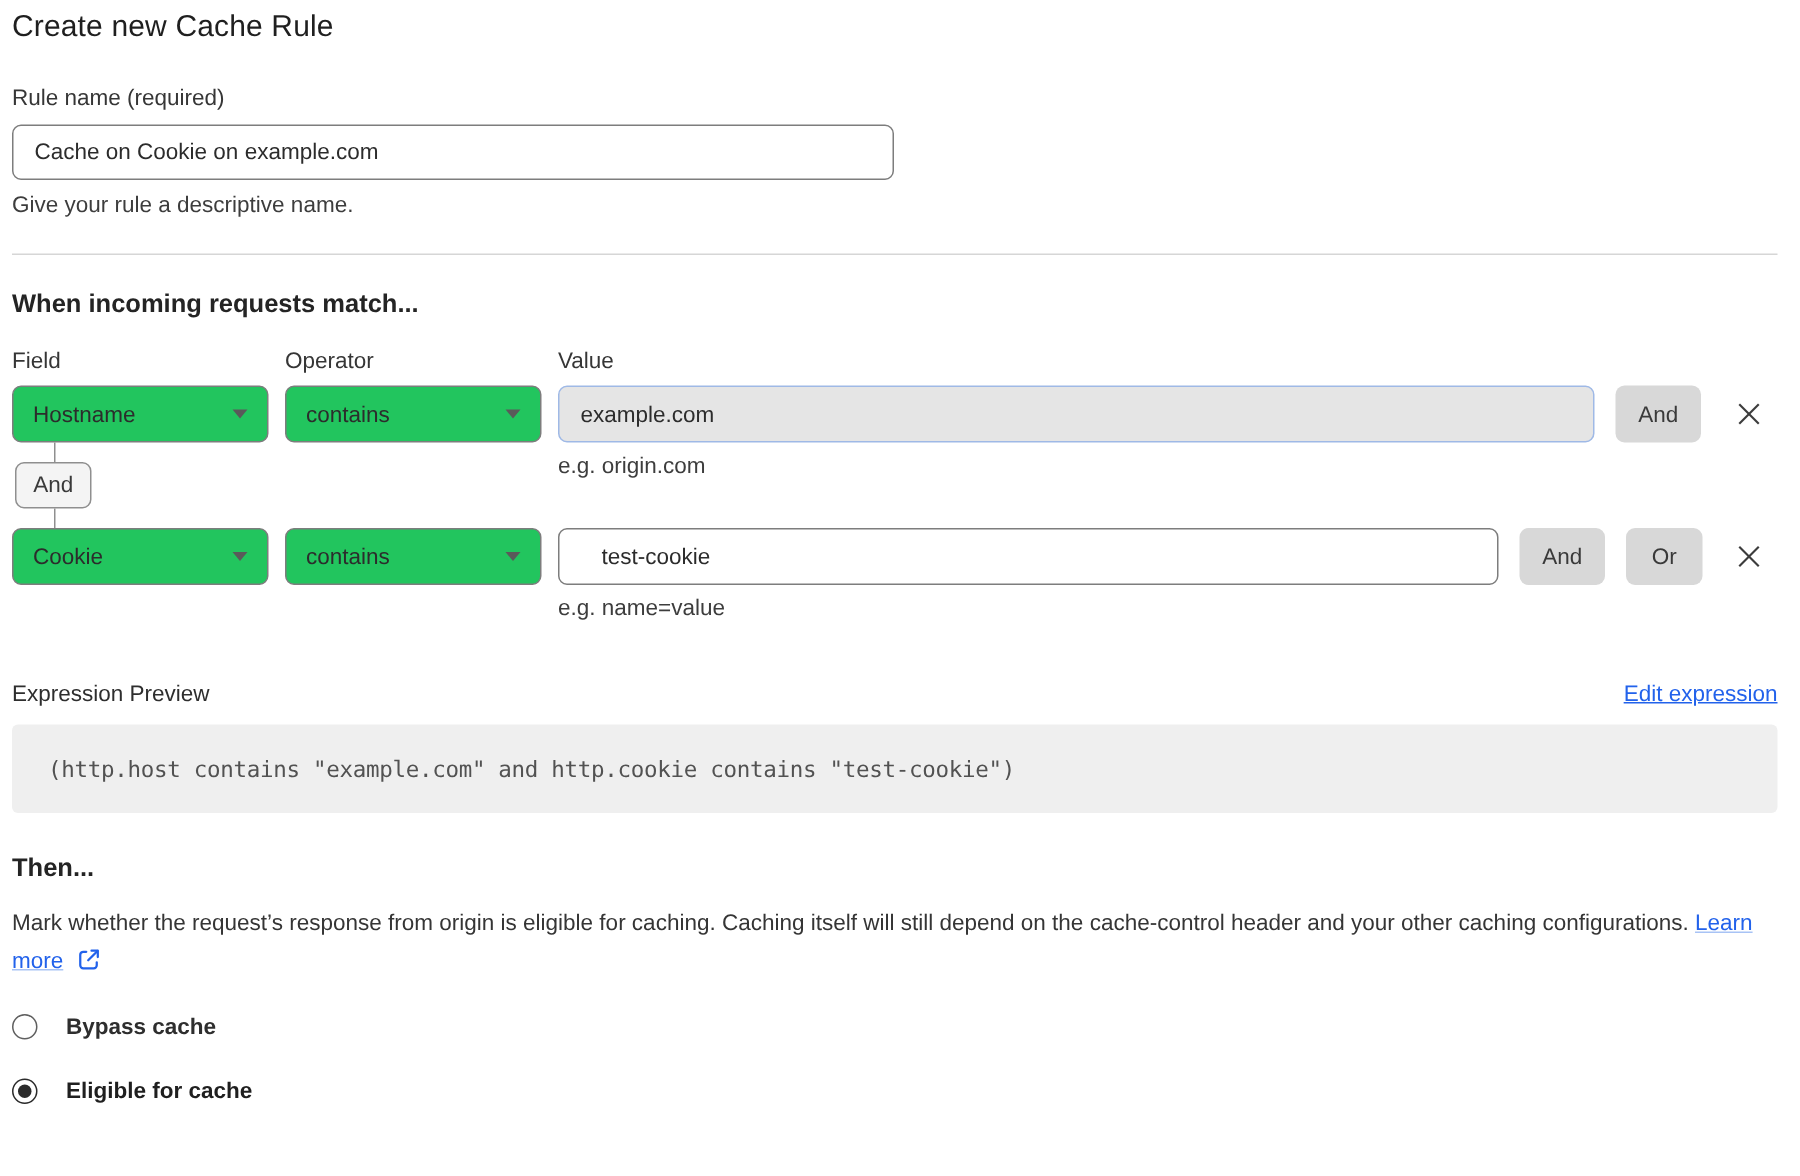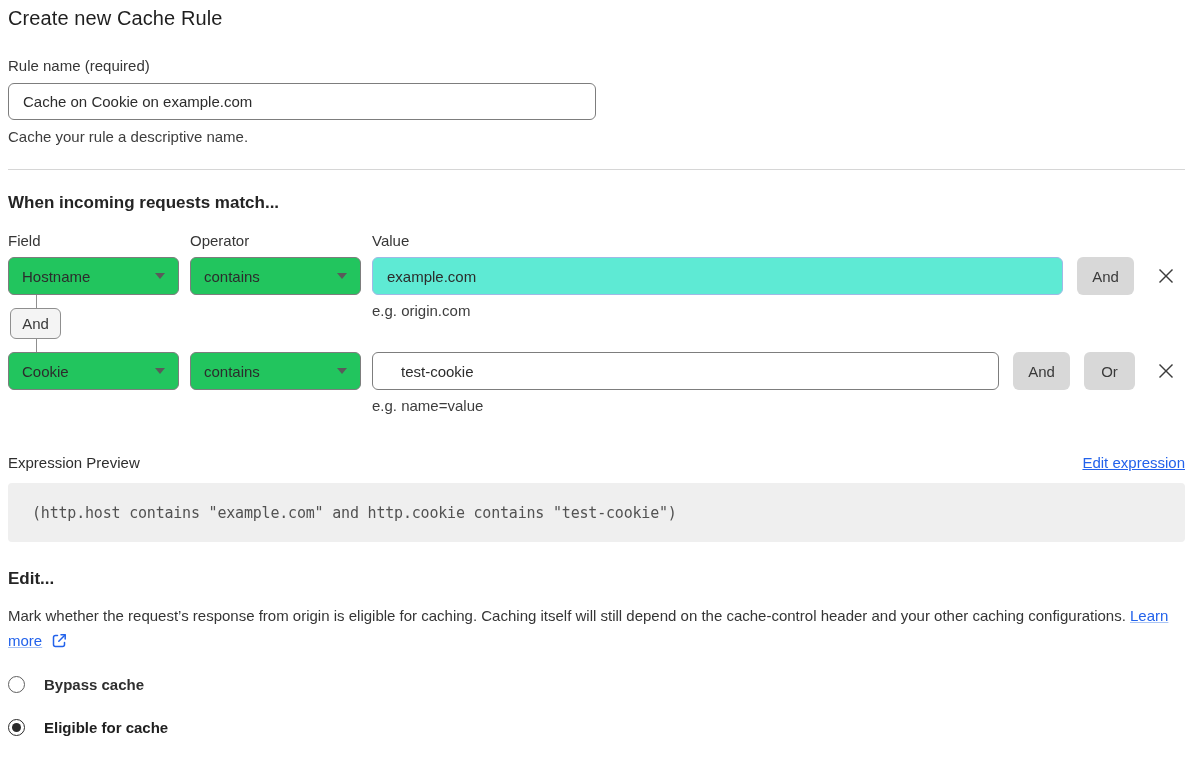--- a/index.html
+++ b/index.html
@@ -86,21 +86,21 @@
     padding: 0 14px;
     font-size: 15px;
     font-family: "Liberation Sans", sans-serif;
     color: #2c2c2c;
     outline: none;
     background: #fff;
   }
   .value-input.w1 { width: 691px; }
   .value-input.w2 { width: 627px; padding-left: 28px; }
   .value-input.highlighted {
-    background: #5eead4;
+    background: #e5e5e5;
     border-color: #9fb9e6;
   }
   .chip-btn {
     height: 38px;
     border: none;
     border-radius: 6px;
     background: #d8d8d8;
     color: #3a3a3a;
     font-size: 15px;
     font-family: "Liberation Sans", sans-serif;
@@ -206,21 +206,21 @@
 </style>
 </head>
 <body>
 
 <div class="page">
 
   <h1 class="page-title">Create new Cache Rule</h1>
 
   <div class="field-label">Rule name (required)</div>
   <input class="rule-name-input" type="text" value="Cache on Cookie on example.com" style="">
-  <div class="helper">Cache your rule a descriptive name.</div>
+  <div class="helper">Give your rule a descriptive name.</div>
 
   <hr class="divider">
 
   <h2 class="section-heading">When incoming requests match...</h2>
 
   <div class="col-labels">
     <div class="col-label w">Field</div>
     <div class="col-label w">Operator</div>
     <div class="col-label">Value</div>
   </div>
@@ -271,21 +271,21 @@
     </span>
   </div>
   <div class="hint hint2">e.g. name=value</div>
 
   <div class="expr-head">
     <div>Expression Preview</div>
     <a class="blue-link">Edit expression</a>
   </div>
   <div class="code-block">(http.host contains "example.com" and http.cookie contains "test-cookie")</div>
 
-  <h2 class="then-heading">Edit...</h2>
+  <h2 class="then-heading">Then...</h2>
 
 
   <p class="description">
     <span>Mark whether the request’s response from origin is eligible for caching. Caching itself will still depend on the cache-control header and your other caching configurations.</span>
     <a class="learn-more">Learn more</a>
     <span class="ext-icon">
       <svg width="15" height="15" viewBox="0 0 15 15">
         <path d="M5.5 2.5 H3.5 C2.4 2.5 1.5 3.4 1.5 4.5 V11.5 C1.5 12.6 2.4 13.5 3.5 13.5 H10.5 C11.6 13.5 12.5 12.6 12.5 11.5 V9.5" fill="none" stroke="#2262eb" stroke-width="1.5" stroke-linecap="round"></path>
         <line x1="6.8" y1="8.2" x2="13" y2="2" stroke="#2262eb" stroke-width="1.5" stroke-linecap="round"></line>
         <path d="M9 1.8 H13.2 V6" fill="none" stroke="#2262eb" stroke-width="1.5" stroke-linecap="round" stroke-linejoin="round"></path>

